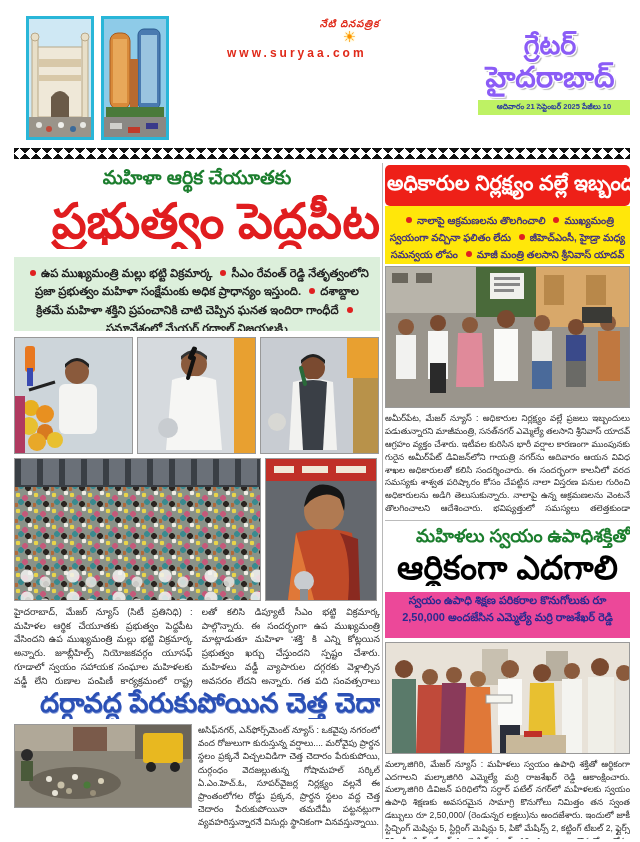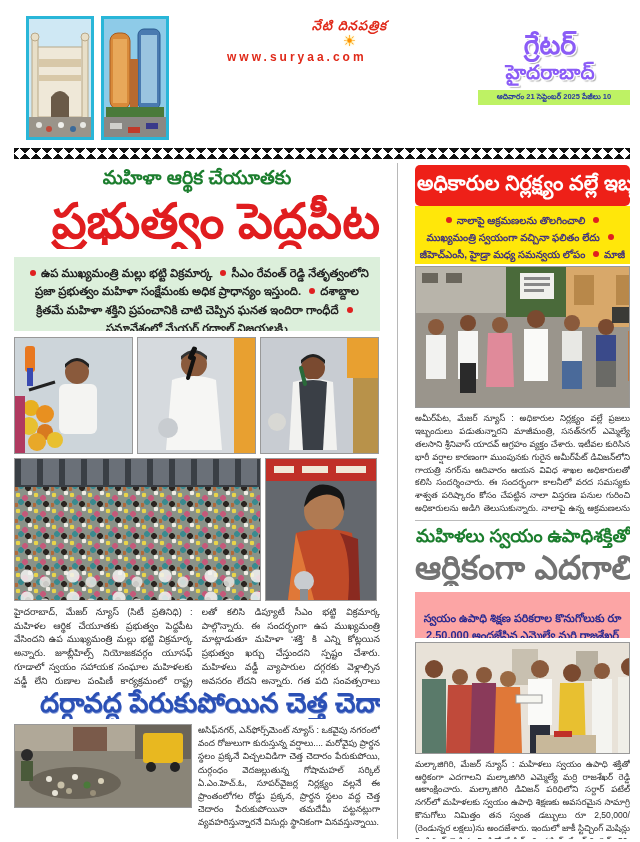--- a/index.html
+++ b/index.html
@@ -6,47 +6,47 @@
   html,body { background:#fff; }
   body { font-family:"Liberation Sans", sans-serif; width:640px; height:842px; overflow:hidden; }
   .page { width:640px; height:842px; background:#fff; padding:0 10px 0 14px; position:relative; overflow:hidden; }
 
   
   .masthead { height:146px; display:flex; align-items:flex-start; padding-top:16px; }
   .mast-photos { display:flex; gap:7px; margin-left:12px; }
   .mast-photo { width:68px; height:124px; border:3px solid #29b6d8; background:#dff0f8; overflow:hidden; }
   .mast-photo svg { display:block; }
   .logo-block { flex:1; display:flex; flex-direction:column; align-items:center; padding-top:2px; }
-  .logo-tagline { color:#e02a1a; font-size:13px; font-weight:bold; font-style:italic; letter-spacing:1px; margin-left:60px; }
+  .logo-tagline { color:#e02a1a; font-size:10px; font-weight:bold; font-style:italic; letter-spacing:1px; margin-left:60px; }
   .logo-sun { font-size:15px; color:#ff9000; line-height:10px; margin-left:60px; text-shadow:0 0 2px #ffd000; }
   .logo-text { color:#1e34a2; font-size:64px; font-weight:900; line-height:64px; letter-spacing:2px;
                text-shadow:1px 1px 0 #0c1d6e, 2px 2px 0 #0c1d6e; white-space:nowrap; }
   .logo-site { color:#e02a1a; font-size:12px; font-weight:bold; letter-spacing:3px; margin-top:4px; align-self:flex-start; margin-left:58px; }
   .edition-block { width:160px; text-align:center; padding-top:14px; }
   .edition-l1, .edition-l2 { color:#8b5cf6; font-weight:900; line-height:1.15; white-space:nowrap;
                text-shadow:-1px -1px 0 #fff, 1px -1px 0 #fff, -1px 1px 0 #fff, 1px 1px 0 #fff, 2px 2px 1px #b0b0b0; }
   .edition-l1 { font-size:27px; }
-  .edition-l2 { font-size:20px; }
+  .edition-l2 { font-size:29px; }
   .date-strip { margin-top:6px; margin-left:8px; background:#bef264; color:#2a3a9e; font-size:7.5px; font-weight:bold;
                 padding:2px 3px; white-space:nowrap; overflow:hidden; }
 
   
   .diamond-bar { height:11px; margin:2px 0 4px 0; background-color:#111;
     background-image:
       linear-gradient(45deg, #111 25%, transparent 25%),
       linear-gradient(315deg, #111 25%, transparent 25%),
       linear-gradient(135deg, #111 25%, transparent 25%),
       linear-gradient(225deg, #111 25%, transparent 25%),
       linear-gradient(#fff,#fff);
     background-position:0 0, 0 0, 0 0, 0 0, 0 0;
     background-size:11px 11px;
   }
 
   
-  .columns { display:flex; gap:17px; height:676px; overflow:hidden; }
+  .columns { display:flex; gap:2px; height:676px; overflow:hidden; }
   .col-left { width:366px; overflow:hidden; }
   .v-rule { width:1px; background:#b8b8b8; }
   .col-right { flex:1; overflow:hidden; }
 
   
   .kicker-green { color:#1c7e2e; font-weight:bold; font-size:19px; text-align:center; margin-top:4px; white-space:nowrap; overflow:hidden; }
   .headline-red { color:#e01d1f; font-weight:900; font-size:49px; text-align:right; line-height:1.1; margin-top:2px; white-space:nowrap; overflow:hidden; }
   .green-box { background:#dcefdb; margin-top:8px; padding:7px 10px; text-align:center;
                font-size:11.5px; font-weight:bold; color:#222; line-height:1.6; height:74px; overflow:hidden; }
   .rdot { display:inline-block; width:6px; height:6px; border-radius:50%; background:#e02020; margin:0 5px 1px 5px; }
@@ -86,22 +86,22 @@
 
   
   .red-bar { background:#ee2018; border-radius:5px; color:#fff; font-weight:900; font-size:20.5px; text-align:center;
              padding:6px 2px; margin-top:2px; white-space:nowrap; overflow:hidden; }
   .yellow-box { background:#ffe70a; padding:6px 4px; text-align:center; font-size:10px; font-weight:bold;
                 color:#43337e; line-height:1.7; height:58px; overflow:hidden; }
   .street-photo { width:100%; height:142px; border:1px solid #999; overflow:hidden; background:#9a958c; margin-top:2px; }
   .right-body { font-size:8.6px; line-height:1.5; text-align:justify; color:#2a2a2a; margin-top:4px; height:104px; overflow:hidden; }
   .hr-thin { border-top:1px solid #bbb; margin:4px 0 0 0; }
   .kicker-green2 { color:#1c7e2e; font-weight:bold; font-size:18px; text-align:right; margin-top:5px; white-space:nowrap; overflow:hidden; }
-  .headline-green { color:#737373; font-weight:900; font-size:33px; text-align:center; line-height:1.05; white-space:nowrap; overflow:hidden; }
-  .lavender-box { background:#fca5a5; margin-top:6px; padding:18px 6px; text-align:center; font-size:11px; font-weight:bold;
+  .headline-green { color:#000000; font-weight:900; font-size:33px; text-align:center; line-height:1.05; white-space:nowrap; overflow:hidden; }
+  .lavender-box { background:#ec4899; margin-top:6px; padding:0 6px; text-align:center; font-size:11px; font-weight:bold;
                   color:#2a2a90; line-height:1.6; height:46px; overflow:hidden; }
   .cheque-photo { width:100%; height:112px; border:1px solid #999; overflow:hidden; background:#e8e2d8; margin-top:4px; }
   .right-body2 { font-size:8.6px; line-height:1.5; text-align:justify; color:#2a2a2a; margin-top:4px; height:96px; overflow:hidden; }
 </style>
 </head>
 <body>
 
 <div class="page">
 
   <div class="masthead">

